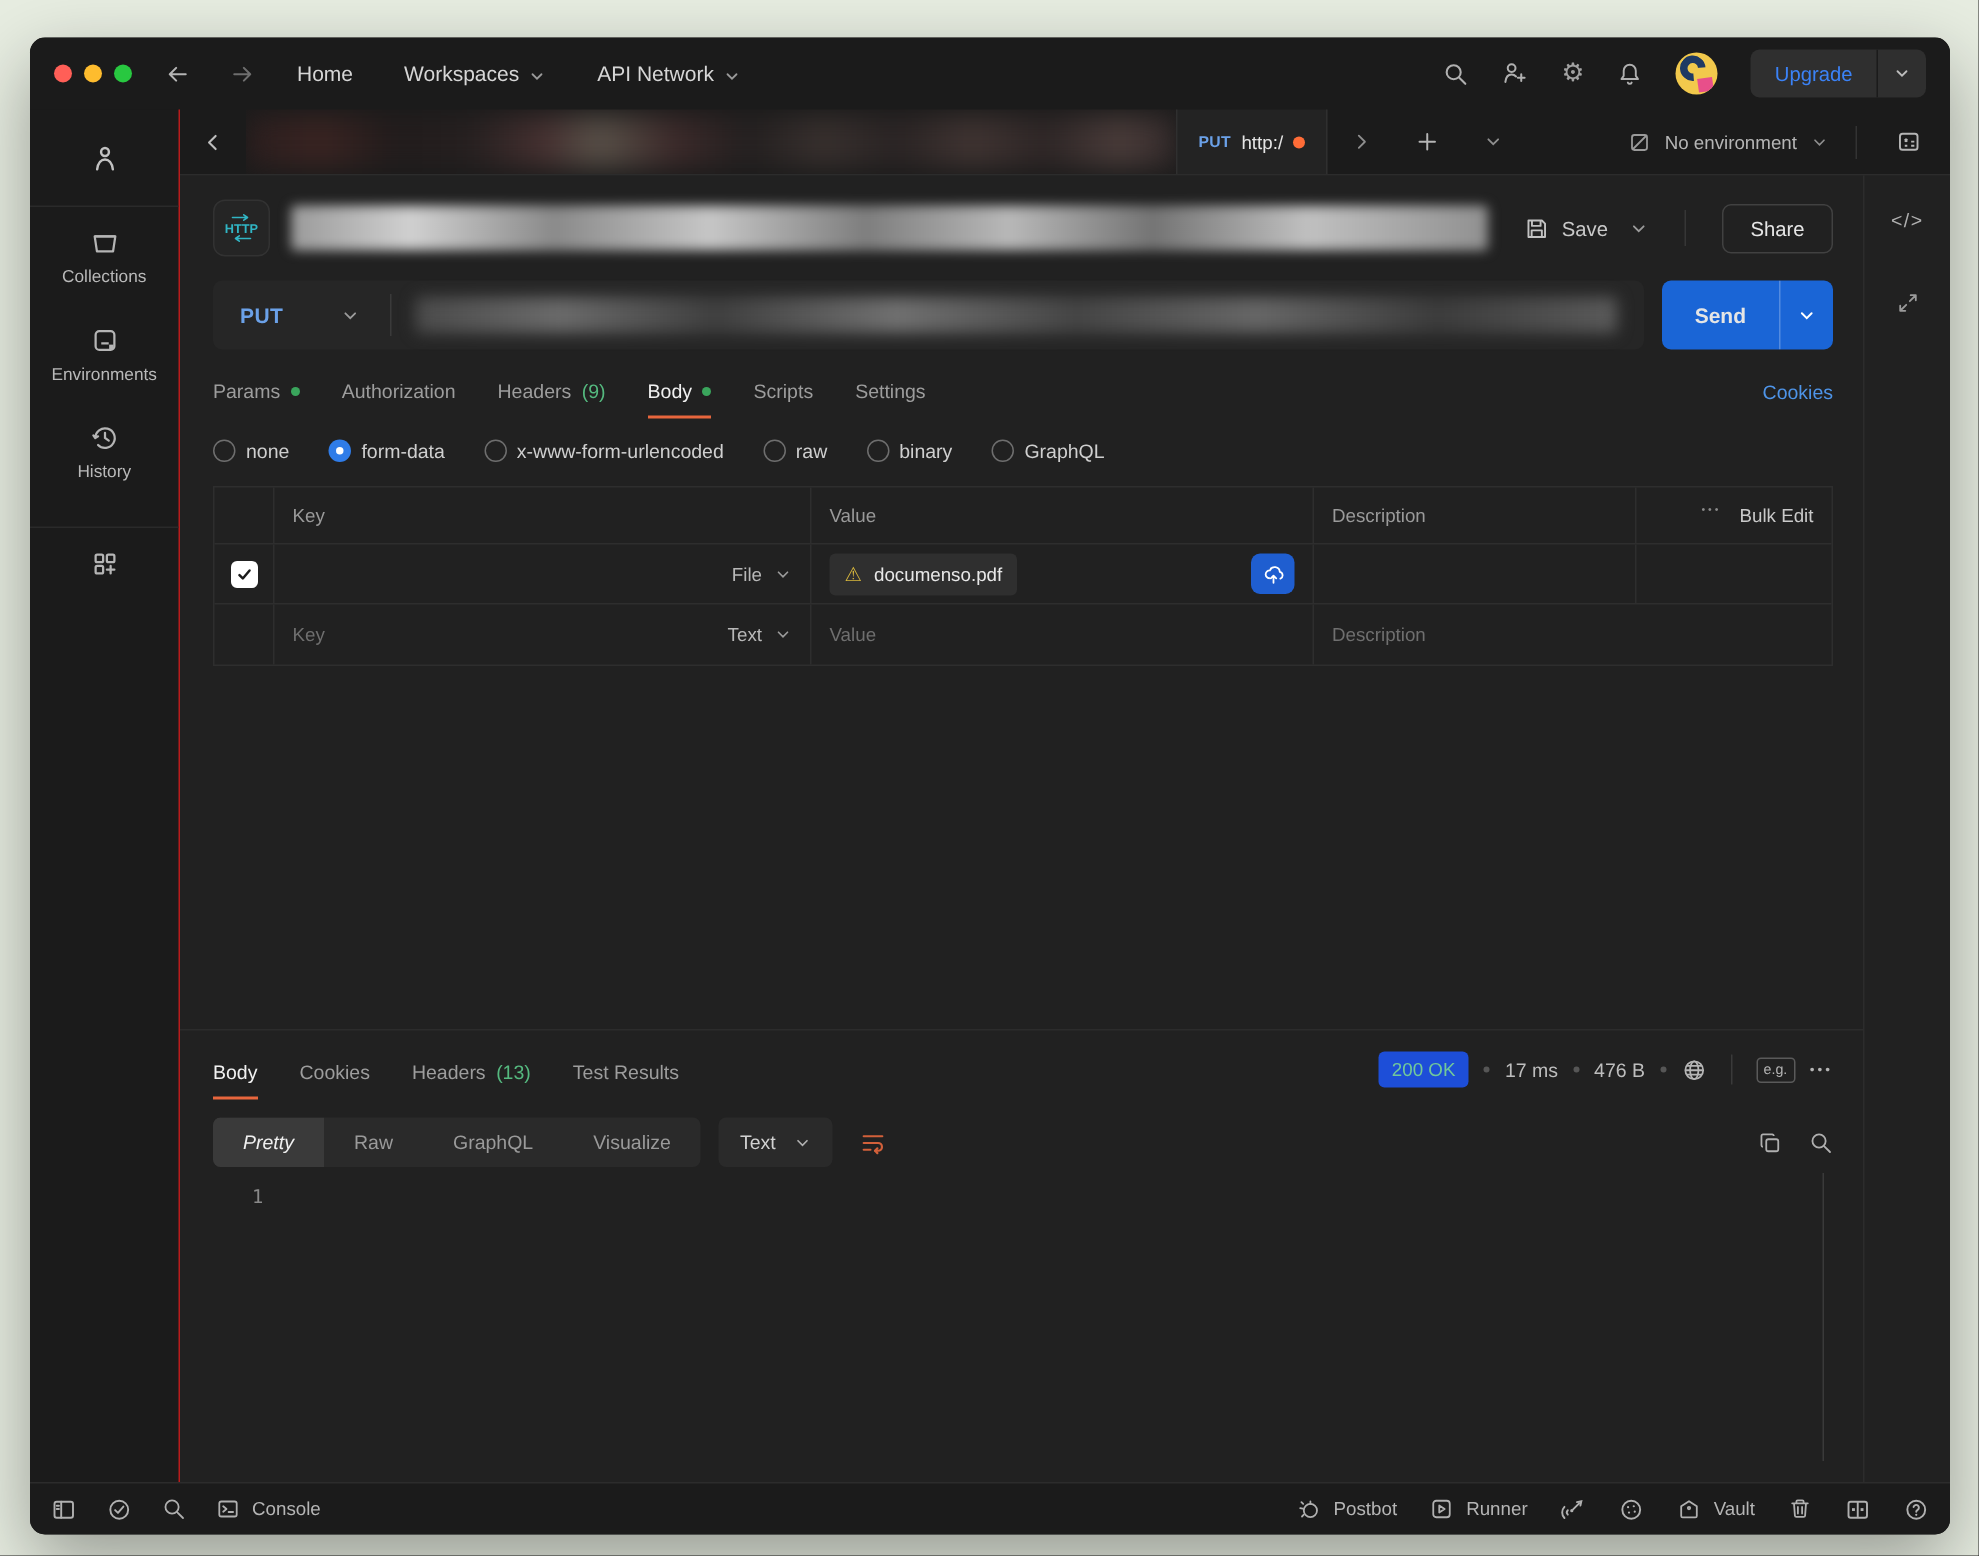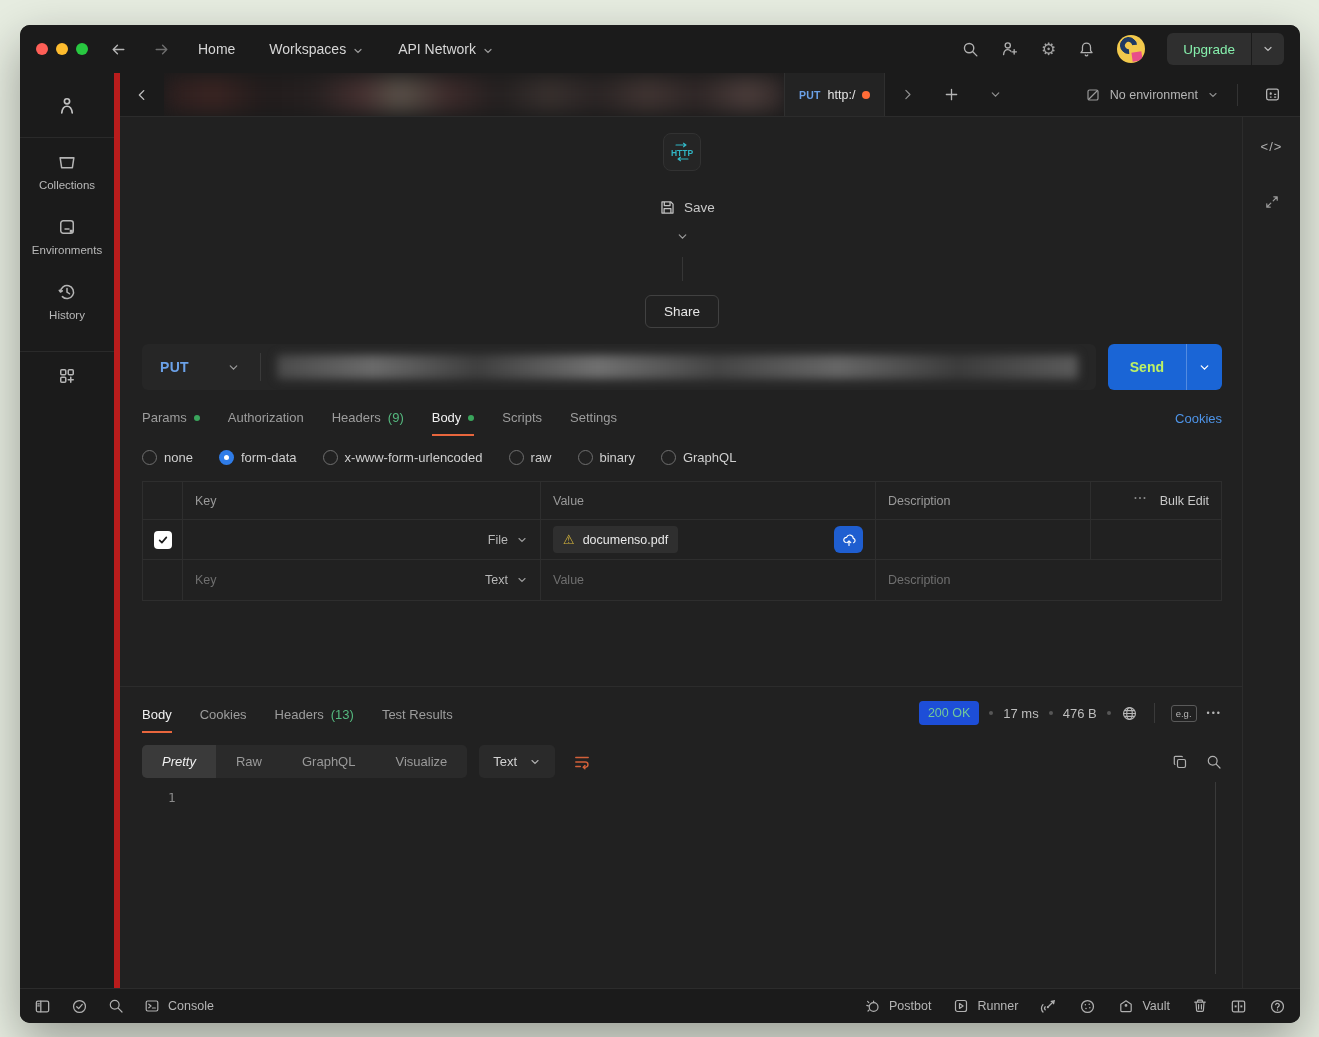--- a/index.html
+++ b/index.html
@@ -18,27 +18,27 @@
   .lights { display:flex; gap:8px; margin-right:22px; }
   .light { width:12px; height:12px; border-radius:50%; }
   .light.r{background:#ff5f57}.light.y{background:#febc2e}.light.g{background:#28c840}
   .navarrows { display:flex; gap:26px; margin-right:28px; }
   .hdr-item { font-size:14px; color:#d6d6d6; display:flex; align-items:flex-end; gap:6px; margin-right:34px; cursor:default; }
   .hdr-right { margin-left:auto; display:flex; align-items:center; gap:22px; }
   .avatar { width:28px; height:28px; border-radius:50%; background:#f2c94c; position:relative; overflow:hidden; }
   .avatar .hood { position:absolute; left:3px; top:2px; width:17px; height:17px; border-radius:50%; border:5px solid #1f3a63; border-right-color:transparent; transform:rotate(40deg); }
   .avatar .book { position:absolute; right:3px; bottom:2px; width:10px; height:9px; background:#e84f8a; transform:rotate(-8deg); }
   .upgrade { display:flex; align-items:center; background:#2f2f2f; border-radius:6px; height:32px; overflow:hidden; }
-  .upgrade .lbl { padding:0 16px; font-size:13.5px; color:#86efac; }
+  .upgrade .lbl { padding:0 16px; font-size:13.5px; color:#3b82f6; }
   .upgrade .sep { width:1px; height:32px; background:#1b1b1b; }
   .upgrade .chev { padding:0 10px; display:flex; align-items:center; height:100%; }
 
   
   .body-row { flex:1; display:flex; min-height:0; }
-  .sidebar { width:100px; flex:0 0 100px; background:#1b1b1b; border-right:6px solid #b91c1c; display:flex; flex-direction:column; align-items:center; padding-top:14px; }
+  .sidebar { width:100px; flex:0 0 100px; background:#1b1b1b; border-right:1px solid #b91c1c; display:flex; flex-direction:column; align-items:center; padding-top:14px; }
   .sb-user { padding:8px 0 16px; }
   .sb-div { width:100%; height:1px; background:#2a2a2a; margin:4px 0 14px; }
   .sb-item { display:flex; flex-direction:column; align-items:center; gap:7px; margin-bottom:26px; cursor:default; }
   .sb-item .lab { font-size:11.5px; color:#b9b9b9; }
 
   .main { flex:1; display:flex; flex-direction:column; min-width:0; background:#212121; }
 
   
   .tabbar { height:44px; flex:0 0 44px; background:#1b1b1b; border-bottom:1px solid #2c2c2c; display:flex; align-items:center; }
   .tab-back { width:44px; display:flex; justify-content:center; }
@@ -52,34 +52,34 @@
   .envsel { margin-left:auto; display:flex; align-items:center; gap:9px; padding:0 12px; font-size:12.5px; color:#b5b5b5; }
   .tb-div { width:1px; height:22px; background:#333; margin:0 6px; }
   .env-quick { width:56px; display:flex; justify-content:center; }
 
   
   .workrow { flex:1; display:flex; min-height:0; }
   .content { flex:1; display:flex; flex-direction:column; min-width:0; padding:0 20px 0 22px; }
   .right-rail { width:58px; flex:0 0 58px; border-left:1px solid #2c2c2c; display:flex; flex-direction:column; align-items:center; padding-top:22px; gap:40px; }
   .code-txt { font-size:13px; color:#b0b0b0; letter-spacing:1px; }
 
-  .title-row { margin-top:16px; display:flex; align-items:center; gap:14px;flex-direction:column; }
+  .title-row { margin-top:16px; display:flex; align-items:center; gap:14px; }
   .http-badge { width:38px; height:38px; border-radius:8px; background:#252525; border:1px solid #323232; display:flex; align-items:center; justify-content:center; }
   .blur-title { flex:1; height:30px; border-radius:3px; background:linear-gradient(90deg,#9a9a9a,#d0d0d0 10%,#8a8a8a 22%,#c6c6c6 35%,#7e7e7e 48%,#b8b8b8 60%,#747474 72%,#c0c0c0 85%,#909090 100%); filter:blur(4px); }
   .save-grp { display:flex; align-items:center; gap:8px; margin-left:10px; font-size:13.5px; color:#c9c9c9; }
   .v-div { width:1px; height:24px; background:#363636; margin:0 10px; }
   .share-btn { border:1px solid #414141; border-radius:6px; padding:8px 18px; font-size:13.5px; color:#e6e6e6; background:transparent; }
 
   .url-row { margin-top:16px; display:flex; gap:12px; }
   .url-box { flex:1; height:46px; background:#262626; border-radius:6px; display:flex; align-items:center; }
   .meth-sel { display:flex; align-items:center; gap:38px; padding:0 20px 0 18px; }
   .meth-sel .m { color:#6ba1e8; font-size:14px; font-weight:700; letter-spacing:.3px; }
   .url-div { width:1px; height:28px; background:#3a3a3a; }
   .blur-url { flex:1; height:24px; margin:0 18px 0 16px; border-radius:3px; background:linear-gradient(90deg,#4a4a4a,#6a6a6a 12%,#3f3f3f 25%,#707070 40%,#454545 55%,#666666 70%,#3c3c3c 85%,#5a5a5a 100%); filter:blur(5px); }
-  .send-btn { height:46px; border-radius:6px; background:#1a65d6; display:flex; align-items:center; overflow:hidden; color:#bef264; }
+  .send-btn { height:46px; border-radius:6px; background:#1a65d6; display:flex; align-items:center; overflow:hidden; color:#e5e5e5; }
   .send-btn .lbl { padding:0 22px; font-size:14px; font-weight:700; }
   .send-btn .chev { padding:0 11px; height:100%; display:flex; align-items:center; border-left:1px solid rgba(255,255,255,.25); }
 
   .req-tabs { margin-top:20px; display:flex; align-items:center; gap:28px; font-size:13px; color:#9d9d9d; }
   .rtab { display:flex; align-items:center; gap:7px; padding-bottom:9px; border-bottom:2px solid transparent; cursor:default; }
   .rtab.active { color:#f1f1f1; border-bottom-color:#e8663d; }
   .gdot { width:6px; height:6px; border-radius:50%; background:#3aa55c; }
   .gcount { color:#55b97f; }
   .cookies-link { margin-left:auto; color:#4e94e8; font-size:13px; padding-bottom:9px; }
 

